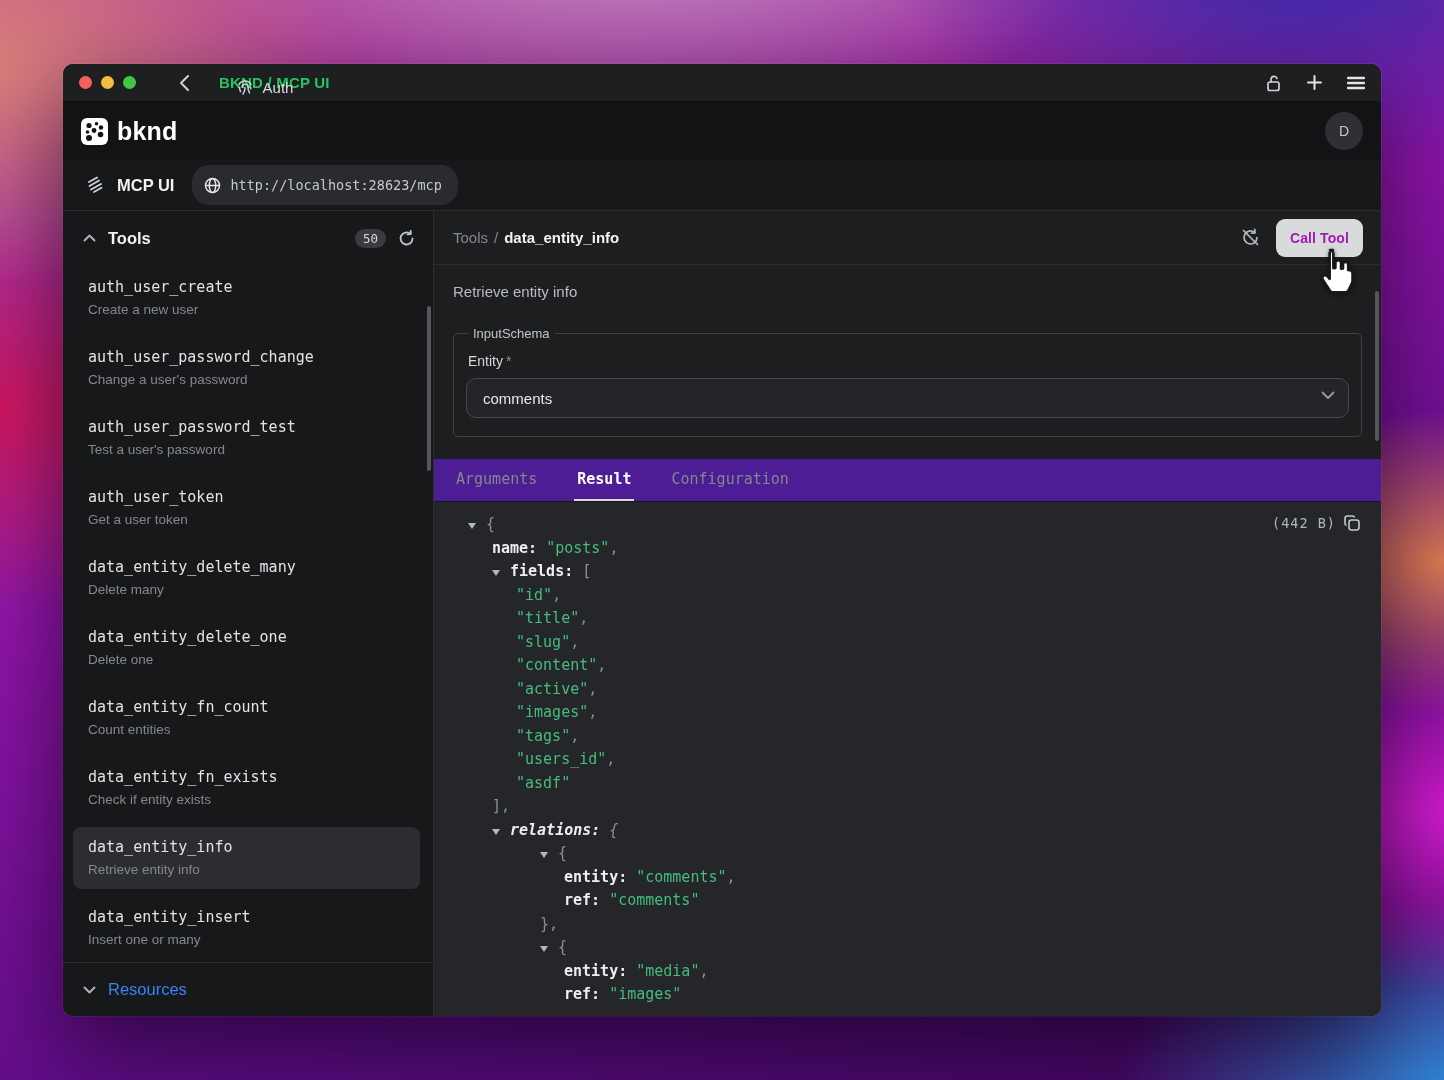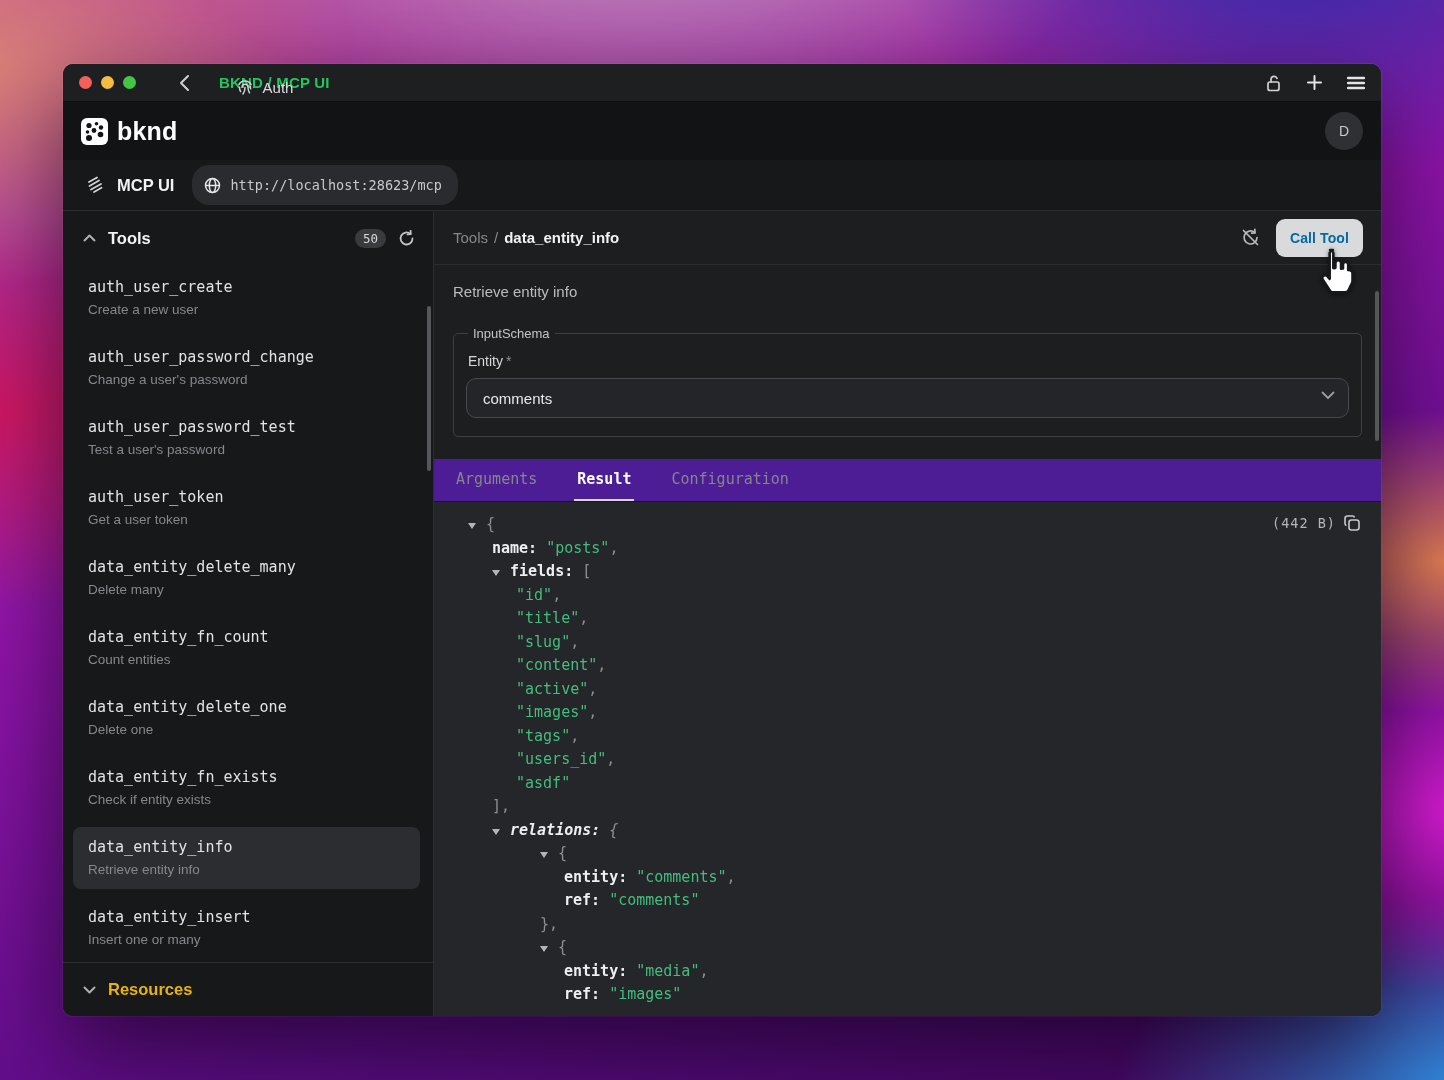--- a/index.html
+++ b/index.html
@@ -51,32 +51,32 @@
   .sidebar { width:371px; background:#17181a; border-right:1px solid #2c2e30; display:flex; flex-direction:column; position:relative; }
   .side-header { height:54px; display:flex; align-items:center; padding:0 18px 0 20px; gap:12px; flex:0 0 auto; }
   .side-header .htitle { color:#f2f3f5; font-weight:bold; font-size:16.5px; }
   .count-badge { margin-left:auto; background:#3a3b3e; color:#d6d8da; font-family:"DejaVu Sans Mono", monospace; font-size:12.5px; border-radius:10px; padding:2px 8px; }
   .tool-list { flex:1; overflow:hidden; padding:2px 0 0; }
   .tool-item { margin:0 13px 8px 10px; padding:10px 15px; border-radius:8px; }
   .tool-item.selected { background:#2b2d30; }
   .tool-name { font-family:"DejaVu Sans Mono", monospace; font-size:15px; color:#e1e3e5; line-height:21px; display:block; }
   .tool-desc { font-size:13.5px; color:#85888c; line-height:18px; display:block; margin-top:3px; }
   .resources { height:54px; border-top:1px solid #2a2c2e; display:flex; align-items:center; padding:0 20px; gap:12px; flex:0 0 auto; }
-  .resources .htitle { color:#eab308; font-weight:bold; font-size:16.5px; }
+  .resources .htitle { color:#3b82f6; font-weight:normal; font-size:16.5px; }
   .scroll-thumb { position:absolute; width:4px; border-radius:2px; background:#55575a; }
   .side-thumb { right:2px; top:95px; height:165px; }
   .main-thumb { right:2px; top:80px; height:150px; }
   
   .main { flex:1; background:#1d1e20; display:flex; flex-direction:column; min-width:0; position:relative; }
   .main-header { height:54px; display:flex; align-items:center; padding:0 18px 0 19px; border-bottom:1px solid #2a2c2e; flex:0 0 auto; }
   .crumb-parent { color:#85888c; font-size:15px; }
   .crumb-sep { color:#85888c; font-size:15px; margin:0 6px; }
   .crumb-current { color:#f1f2f4; font-weight:bold; font-size:15px; }
   .main-header-right { margin-left:auto; display:flex; align-items:center; gap:16px; }
-  .call-tool-btn { background:#d9dadc; color:#0369a1; font-size:14px; font-weight:bold; border:none; border-radius:9px; height:38px; padding:0 14px; letter-spacing:.1px; }
+  .call-tool-btn { background:#d9dadc; color:#a21caf; font-size:14px; font-weight:bold; border:none; border-radius:9px; height:38px; padding:0 14px; letter-spacing:.1px; }
   .upper { padding:17px 19px 0; flex:0 0 auto; }
   .desc-text { color:#b9bcbf; font-size:15px; line-height:20px; }
   fieldset.schema { margin-top:24px; border:1px solid #3e4043; border-radius:5px; padding:6px 12px 18px; }
   fieldset.schema legend { font-size:13px; color:#c2c5c8; padding:0 5px; margin-left:2px; }
   .field-label { color:#d6d8da; font-size:14px; margin:6px 0 9px 2px; }
   .req { color:#8f9294; margin-left:3px; }
   .select { position:relative; height:40px; background:#232528; border:1px solid #47494c; border-radius:10px; display:flex; align-items:center; padding:0 16px; color:#e6e8ea; font-size:15px; }
   .select .chev { position:absolute; right:13px; top:12px; color:#9a9da0; }
   .tabs { margin-top:22px; height:43px; background:#4c1d95; display:flex; align-items:stretch; padding-left:19px; gap:34px; flex:0 0 auto; border-bottom:1px solid #161719; }
   .tab { font-family:"DejaVu Sans Mono", monospace; font-size:15px; color:#84878b; display:flex; align-items:center; padding:0 3px; border-bottom:2px solid transparent; }
@@ -262,26 +262,26 @@
           </div>
           <div class="tool-item">
             <span class="tool-name">auth_user_token</span>
             <span class="tool-desc">Get a user token</span>
           </div>
           <div class="tool-item">
             <span class="tool-name">data_entity_delete_many</span>
             <span class="tool-desc">Delete many</span>
           </div>
           <div class="tool-item">
+            <span class="tool-name">data_entity_delete_one</span>
+            <span class="tool-desc">Delete one</span>
+          </div>
+          <div class="tool-item">
             <span class="tool-name">data_entity_fn_count</span>
             <span class="tool-desc">Count entities</span>
-          </div>
-          <div class="tool-item">
-            <span class="tool-name">data_entity_delete_one</span>
-            <span class="tool-desc">Delete one</span>
           </div>
           <div class="tool-item">
             <span class="tool-name">data_entity_fn_exists</span>
             <span class="tool-desc">Check if entity exists</span>
           </div>
           <div class="tool-item selected">
             <span class="tool-name">data_entity_info</span>
             <span class="tool-desc">Retrieve entity info</span>
           </div>
           <div class="tool-item">

